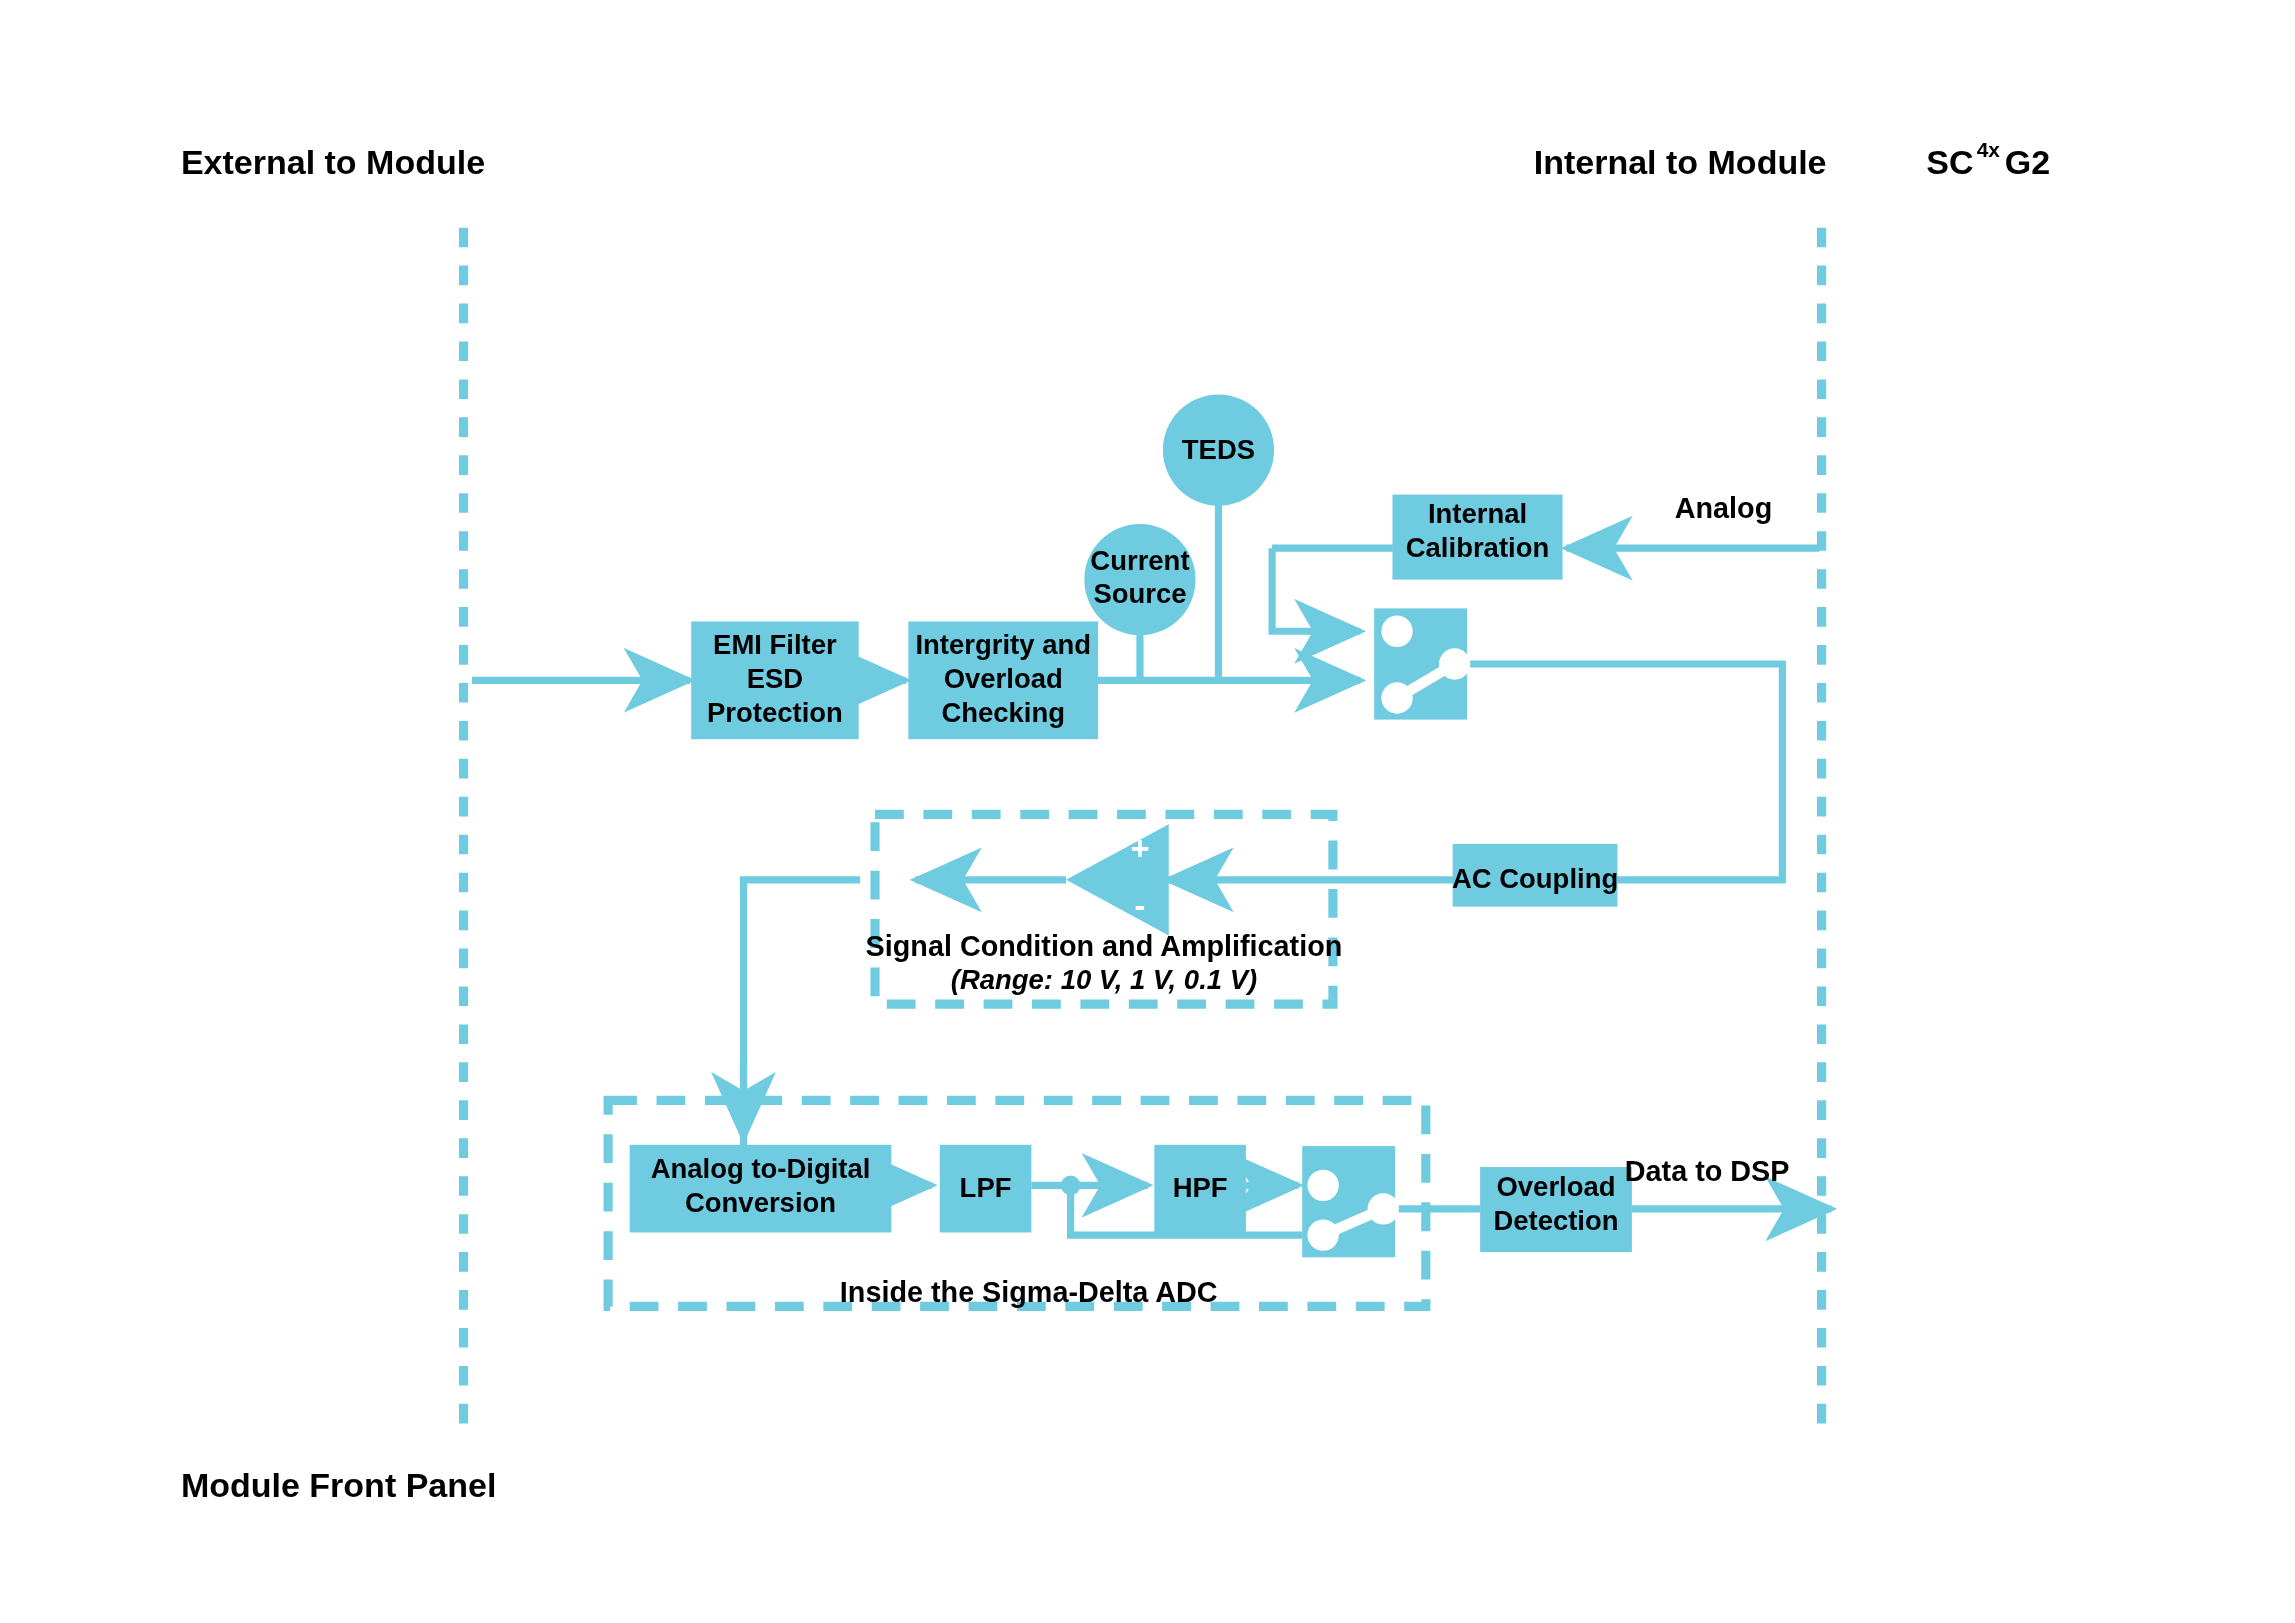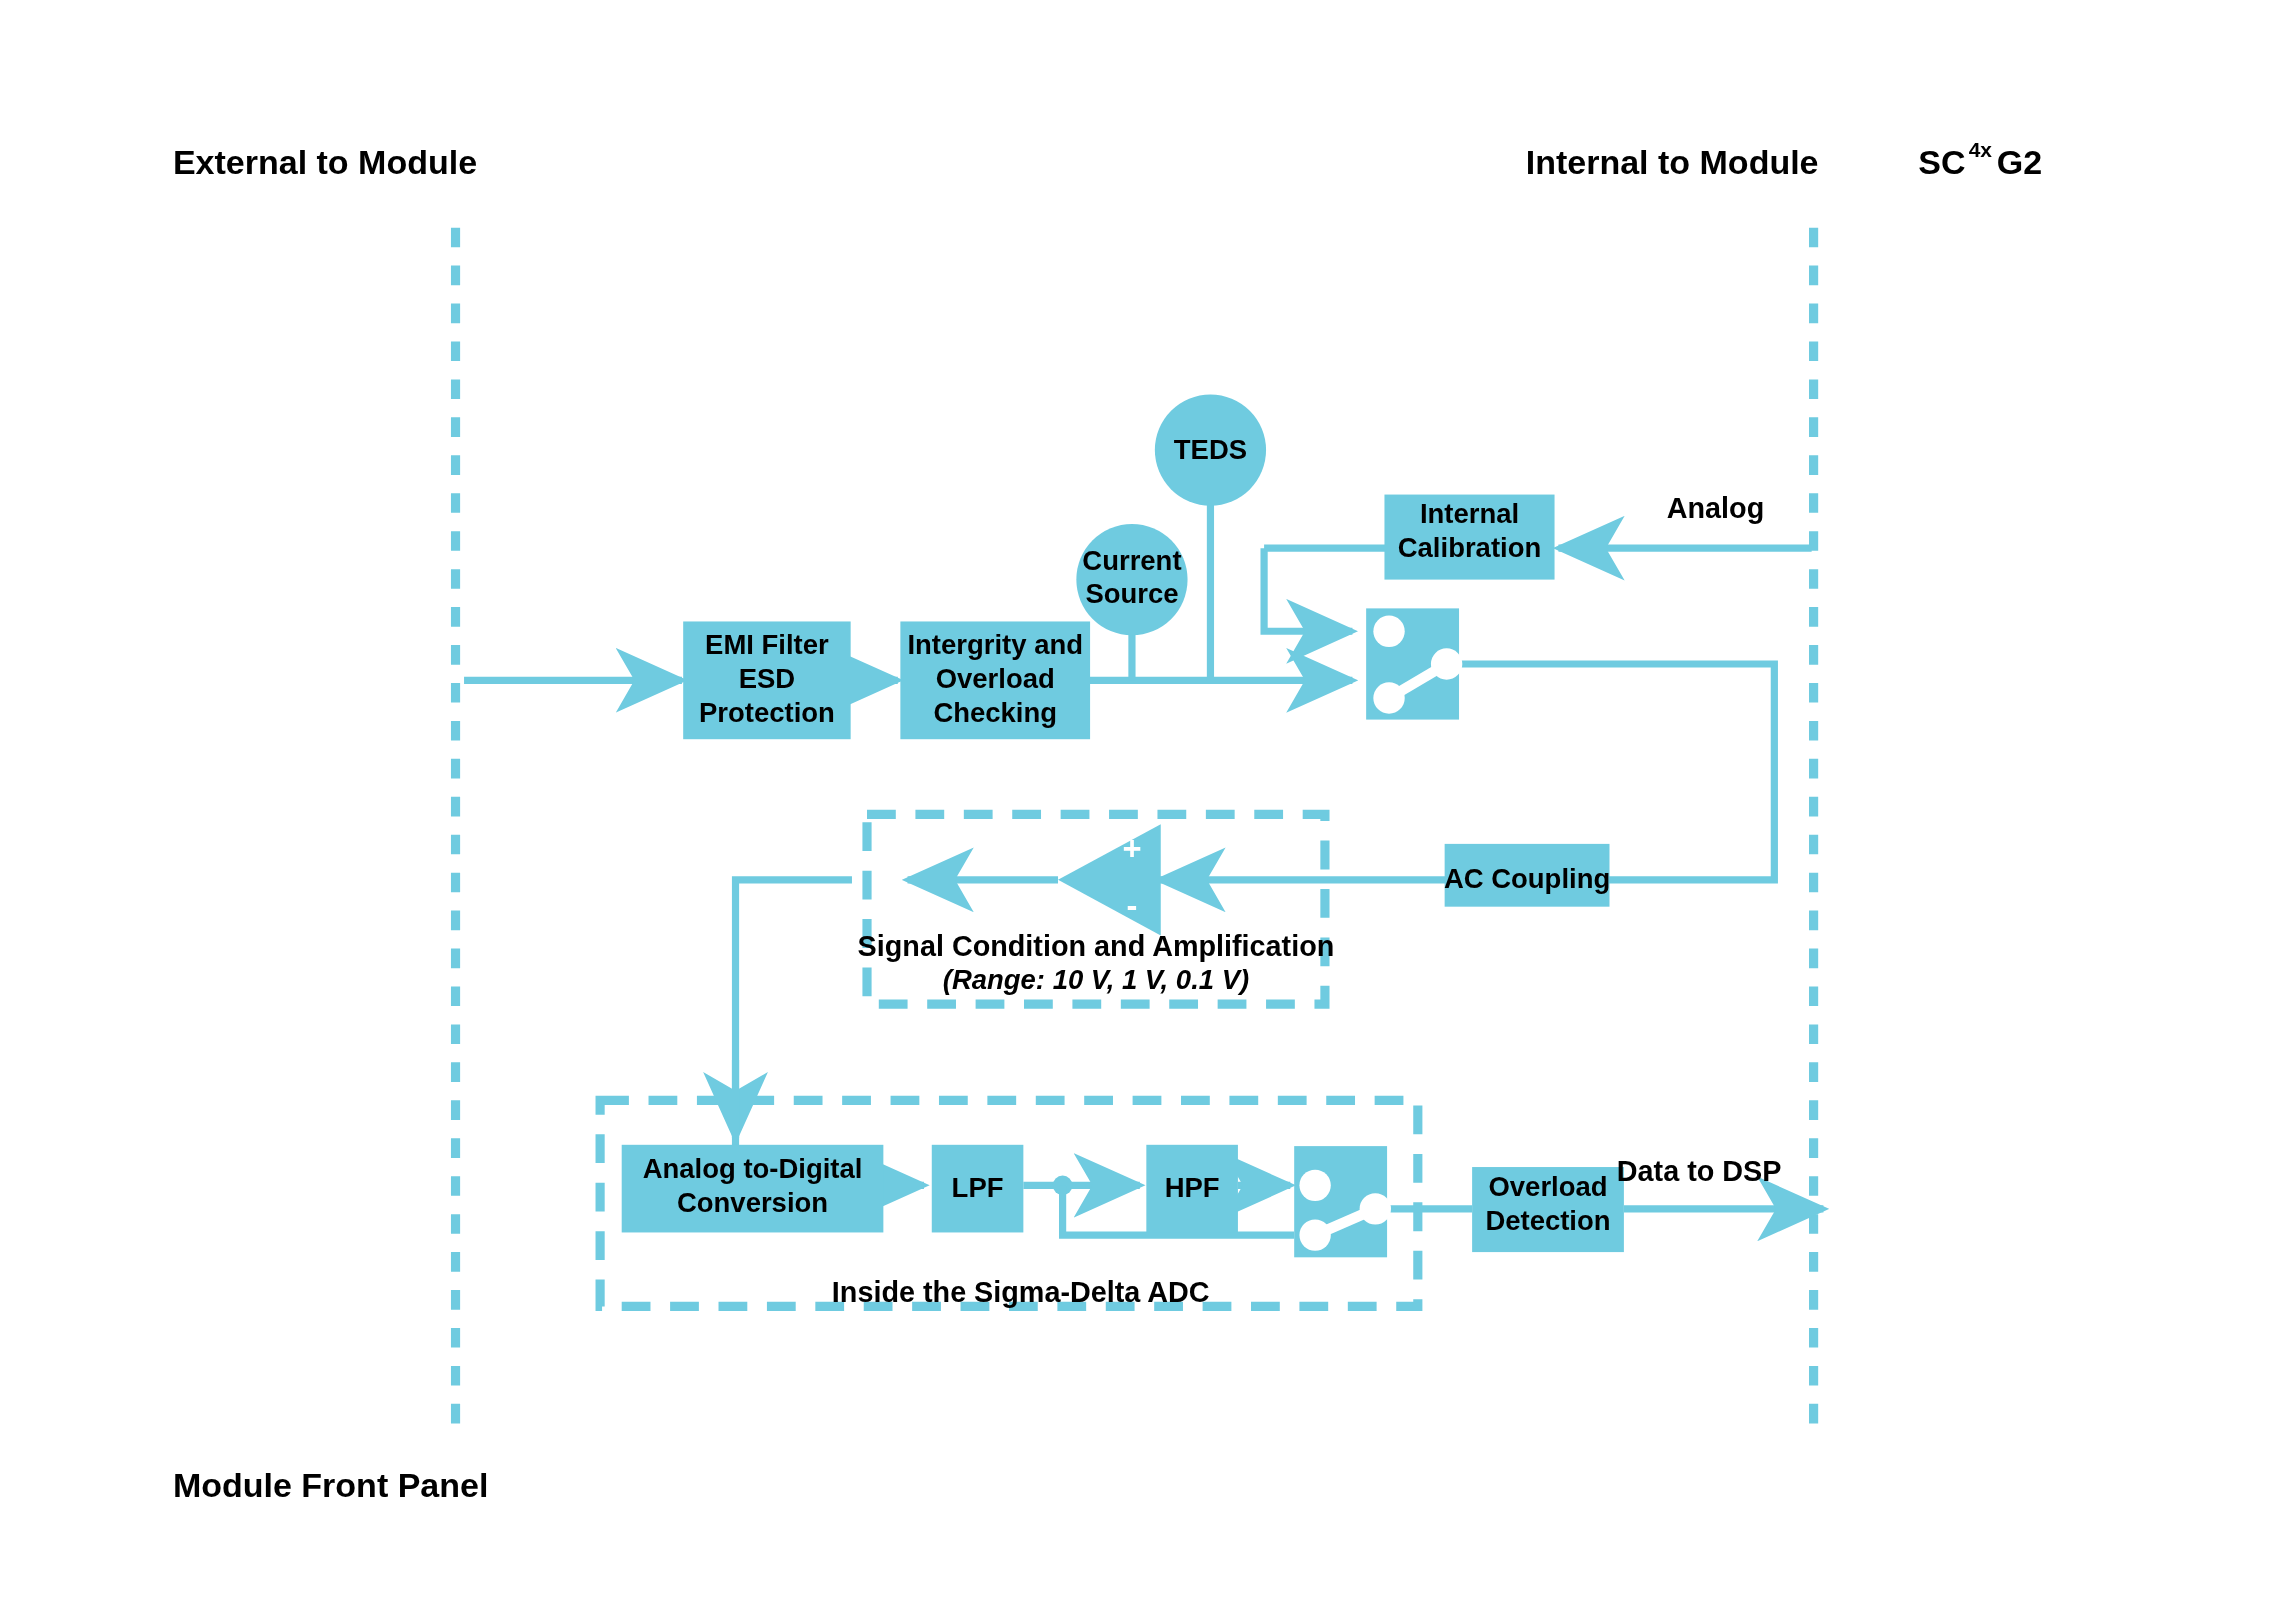--- a/index.html
+++ b/index.html
@@ -9,21 +9,21 @@
   }
   body {
     width: 2295px;
     height: 1623px;
     font-family: "Liberation Sans", sans-serif;
     overflow: hidden;
     position: relative;
   }
   #diagram-root {
     position: absolute;
-    left: 8px; top: 0;
+    left: 16px; top: 0;
     width: 1951px;
     height: 1623px;
   }
   svg#diagram {
     display: block;
     width: 2295px;
     height: 1623px;
   }
   .hdr {
     font-family: "Liberation Sans", sans-serif;

